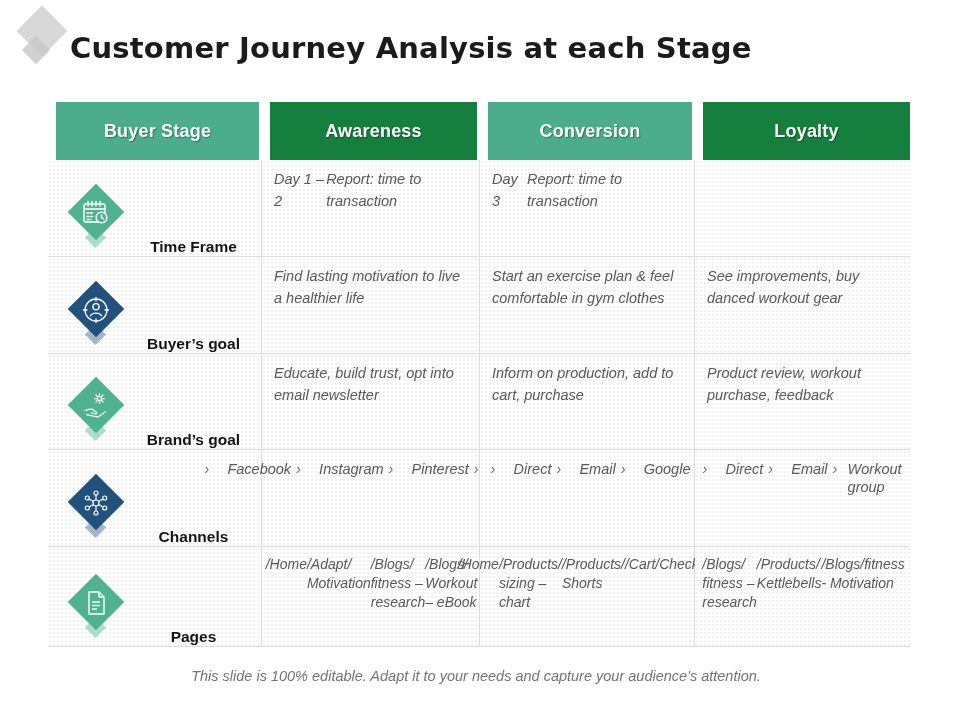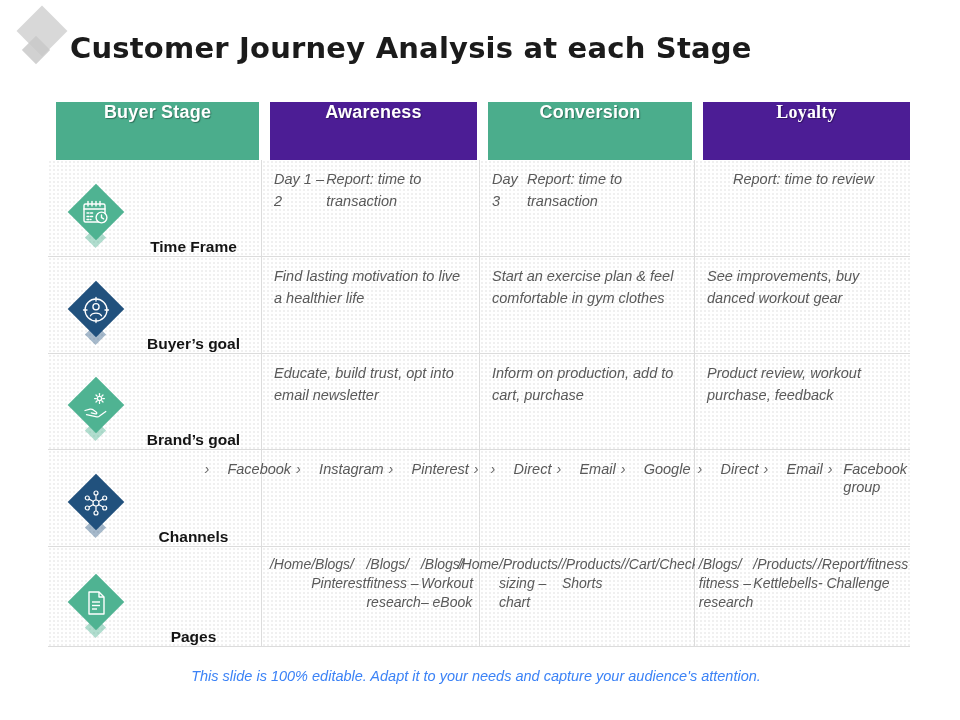--- a/index.html
+++ b/index.html
@@ -9,24 +9,24 @@
   .logo{position:absolute;left:0;top:0;width:80px;height:72px;}
   .logo .d1{position:absolute;left:24px;top:13px;width:36px;height:36px;background:#d8d8d8;transform:rotate(45deg);}
   .logo .d2{position:absolute;left:26px;top:40px;width:20px;height:20px;background:#c9c9c9;opacity:.85;transform:rotate(45deg);}
   .title{position:absolute;left:70px;top:12px;width:860px;font-family:"DejaVu Sans","Liberation Sans",sans-serif;
          font-size:29px;font-weight:700;color:#1b1b1b;letter-spacing:.2px;}
 
   
   .jtable{position:absolute;left:48px;top:102px;width:862px;height:545px;display:grid;
           grid-template-columns:214px 218px 215px 215px;
           grid-template-rows:58px 97px 97px 96px 97px 100px;}
-  .hcell{display:flex;justify-content:center;border-right:3px solid #fff;box-sizing:border-box;margin-left:8px;}
-  .hcell:nth-child(4){border-right:none;font-family:Liberation Serif, serif;}
+  .hcell{display:flex;align-items:center;justify-content:center;border-right:3px solid #fff;box-sizing:border-box;margin-left:8px;}
+  .hcell:nth-child(4){border-right:none;}
   .hcell.teal{background:#4bad8c;}
-  .hcell.blue{background:#4c1d95;}
+  .hcell.blue{background:#15803d;}
   .hcell span{color:#fff;font-weight:700;font-size:18px;letter-spacing:.2px;text-shadow:1px 1px 1px rgba(0,0,0,.35);}
 
   .cell{box-sizing:border-box;border-right:1px solid #dcdcdc;border-bottom:1px solid #dcdcdc;
         background-color:#fff;
         background-image:radial-gradient(rgba(0,0,0,.06) 1px,transparent 1px);
         background-size:4px 4px;}
   .cell:nth-child(4n){border-right:none;}
 
   
   .labelcell{display:flex;align-items:flex-end;padding-left:12px;}
@@ -47,21 +47,21 @@
   .textcell{display:flex;flex-direction:row;justify-content:center;padding:8px 10px 8px 12px;
             font-style:italic;color:#595959;font-size:14.5px;}
   .tline{line-height:1.52;}
   .compact .tline{line-height:1.34;font-size:14px;}
   .bline{display:flex;align-items:baseline;margin:2px 0;line-height:1.25;}
   .bchar{width:28px;padding-left:5px;box-sizing:border-box;color:#6a6a6a;}
   .btext{}
 
   
   .footer{position:absolute;left:0;top:668px;width:952px;text-align:center;
-          font-style:italic;font-size:14.5px;color:#3b82f6;}
+          font-style:italic;font-size:14.5px;color:#737373;}
 </style>
 </head>
 <body>
 
 <div class="logo">
   <div class="d1"></div>
   <div class="d2"></div>
 </div>
 
 <h1 class="title">Customer Journey Analysis at each Stage</h1>
@@ -103,21 +103,20 @@
     </div>
     <div class="cell textcell">
       <div class="tline">Day 1 – 2</div>
       <div class="tline">Report: time to transaction</div>
     </div>
     <div class="cell textcell">
       <div class="tline">Day 3</div>
       <div class="tline">Report: time to transaction</div>
     </div>
     <div class="cell textcell">
-      <div class="tline">Report: time to review</div>
     </div>
     <div class="cell labelcell">
       <div class="dmd blue">
         <div class="dmd-main"></div>
         <div class="dmd-shadow"></div>
         <div class="dmd-icon">
           <svg viewBox="0 0 34 34" fill="none" stroke="#fff" stroke-width="1.3" stroke-linecap="round">
             <circle cx="17" cy="17" r="11"></circle>
             <line x1="17" y1="4.5" x2="17" y2="8"></line>
             <line x1="17" y1="26" x2="17" y2="29.5"></line>
@@ -230,52 +229,52 @@
       <div class="bline">
         <span class="bchar">›</span>
         <span class="btext">Direct</span>
       </div>
       <div class="bline">
         <span class="bchar">›</span>
         <span class="btext">Email</span>
       </div>
       <div class="bline">
         <span class="bchar">›</span>
-        <span class="btext">Facebook group</span>
+        <span class="btext">Workout group</span>
       </div>
     </div>
     <div class="cell labelcell">
       <div class="dmd green">
         <div class="dmd-main"></div>
         <div class="dmd-shadow"></div>
         <div class="dmd-icon">
           <svg viewBox="0 0 34 34" fill="none" stroke="#fff" stroke-width="1.4" stroke-linejoin="round">
             <path d="M10 6 h10 l5 5 v17 h-15 z"></path>
             <path d="M20 6 v5 h5"></path>
             <line x1="13" y1="16" x2="21" y2="16"></line>
             <line x1="13" y1="19.5" x2="21" y2="19.5"></line>
             <line x1="13" y1="23" x2="18" y2="23"></line>
           </svg>
         </div>
       </div>
       <div class="rowlabel">Pages</div>
     </div>
     <div class="cell textcell compact">
       <div class="tline">/Home</div>
-      <div class="tline">/Blogs/ Pinterest</div>
+      <div class="tline">/Adapt/ Motivation</div>
       <div class="tline">/Blogs/ fitness – research</div>
       <div class="tline">/Blogs/ Workout – eBook</div>
     </div>
     <div class="cell textcell compact">
       <div class="tline">/Home</div>
       <div class="tline">/Products/ sizing – chart</div>
       <div class="tline">/Products/ Shorts</div>
       <div class="tline">/Cart</div>
       <div class="tline">/Checkout</div>
     </div>
     <div class="cell textcell compact">
       <div class="tline">/Blogs/ fitness – research</div>
       <div class="tline">/Products/ Kettlebells</div>
-      <div class="tline">/Report/fitness - Challenge</div>
+      <div class="tline">/Blogs/fitness - Motivation</div>
     </div>
   </div>
 
 <div class="footer">This slide is 100% editable. Adapt it to your needs and capture your audience's attention.</div>
 
 </body></html>

